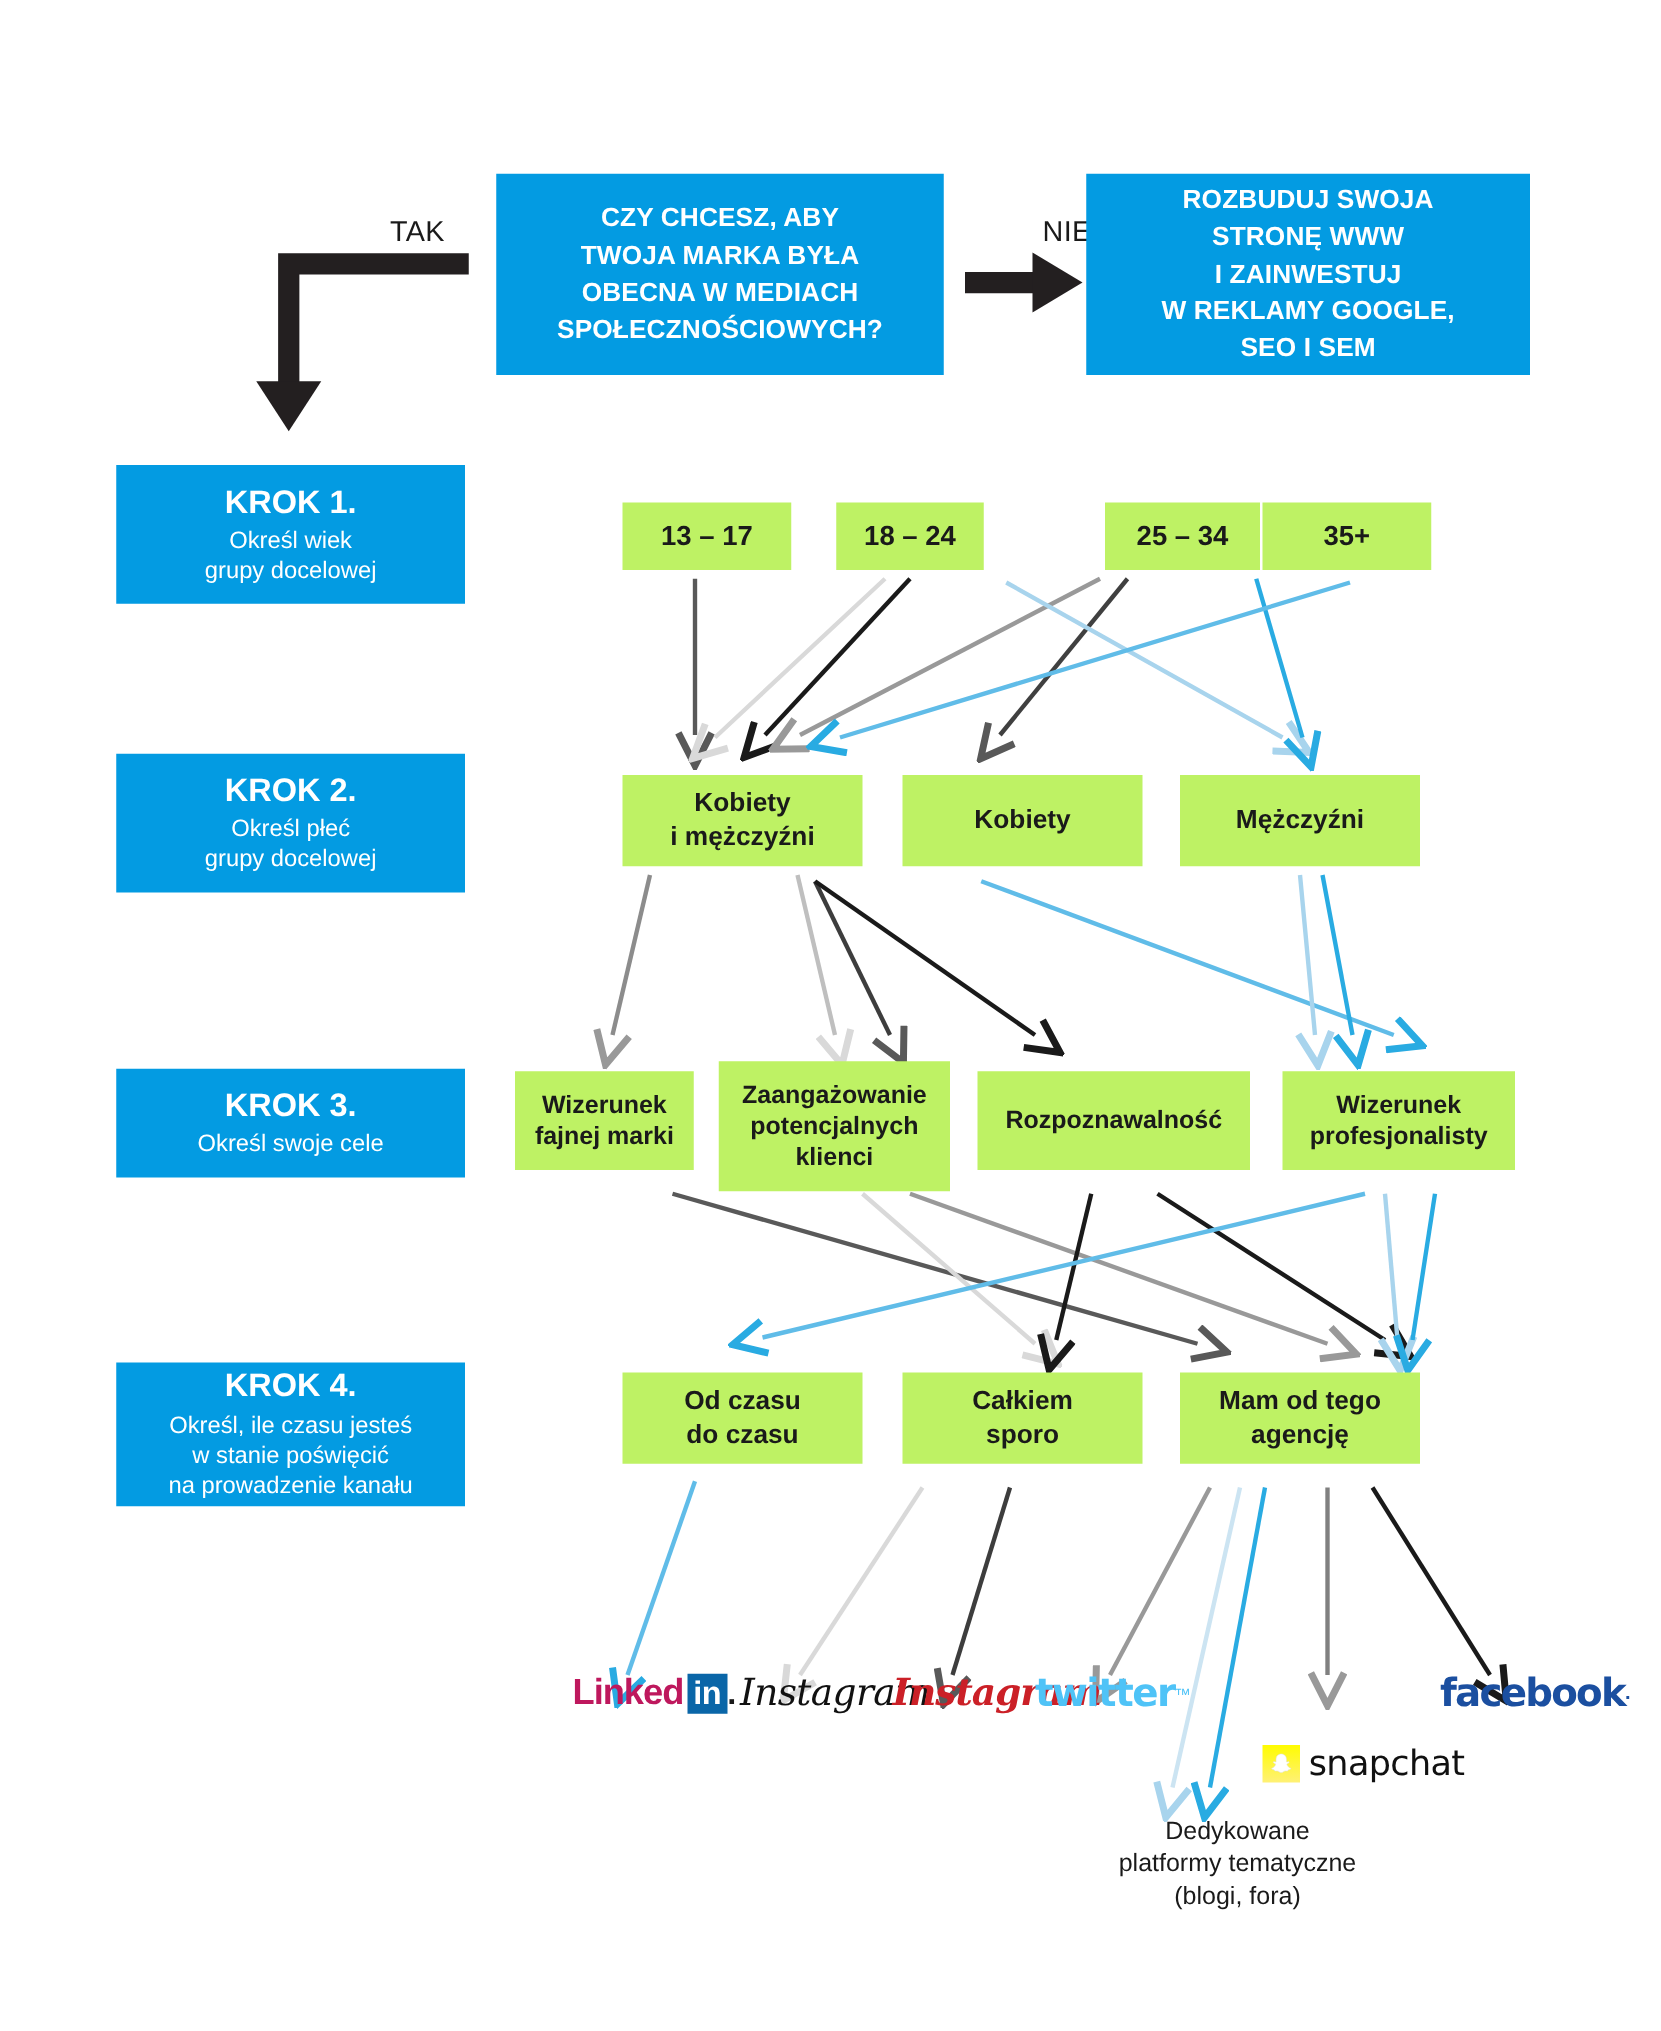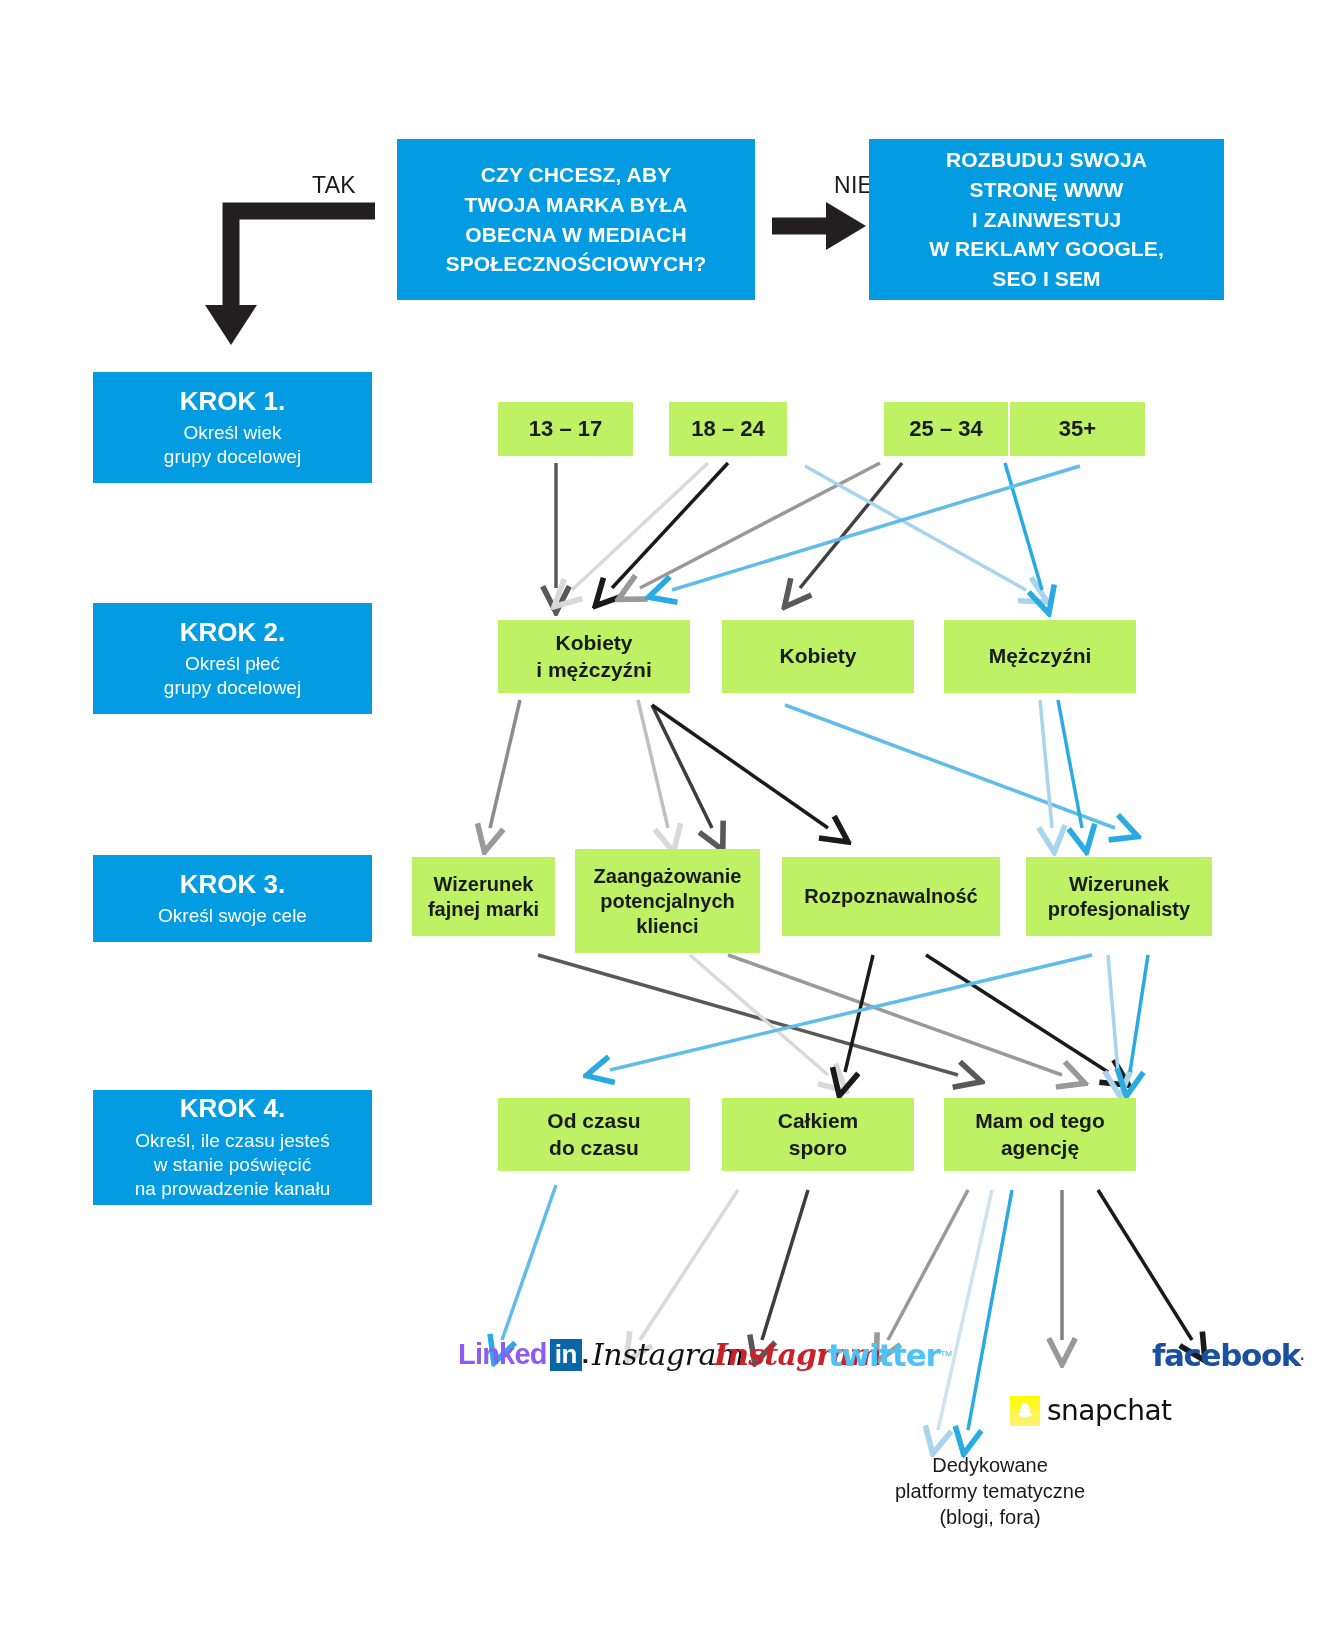--- a/index.html
+++ b/index.html
@@ -91,21 +91,21 @@
   .logo {
     position: absolute;
     display: flex;
     align-items: center;
     white-space: nowrap;
   }
   .linkedin-word {
     font-family: "Liberation Sans", sans-serif;
     font-weight: bold;
     font-size: 29px;
-    color: #8b5cf6;
+    color: #be185d;
     letter-spacing: -0.8px;
   }
   .linkedin-badge {
     background: #0A66A8;
     color: #ffffff;
     font-weight: bold;
     font-size: 26px;
     padding: 2px 5px 4px 5px;
     margin-left: 3px;
     line-height: 1;

